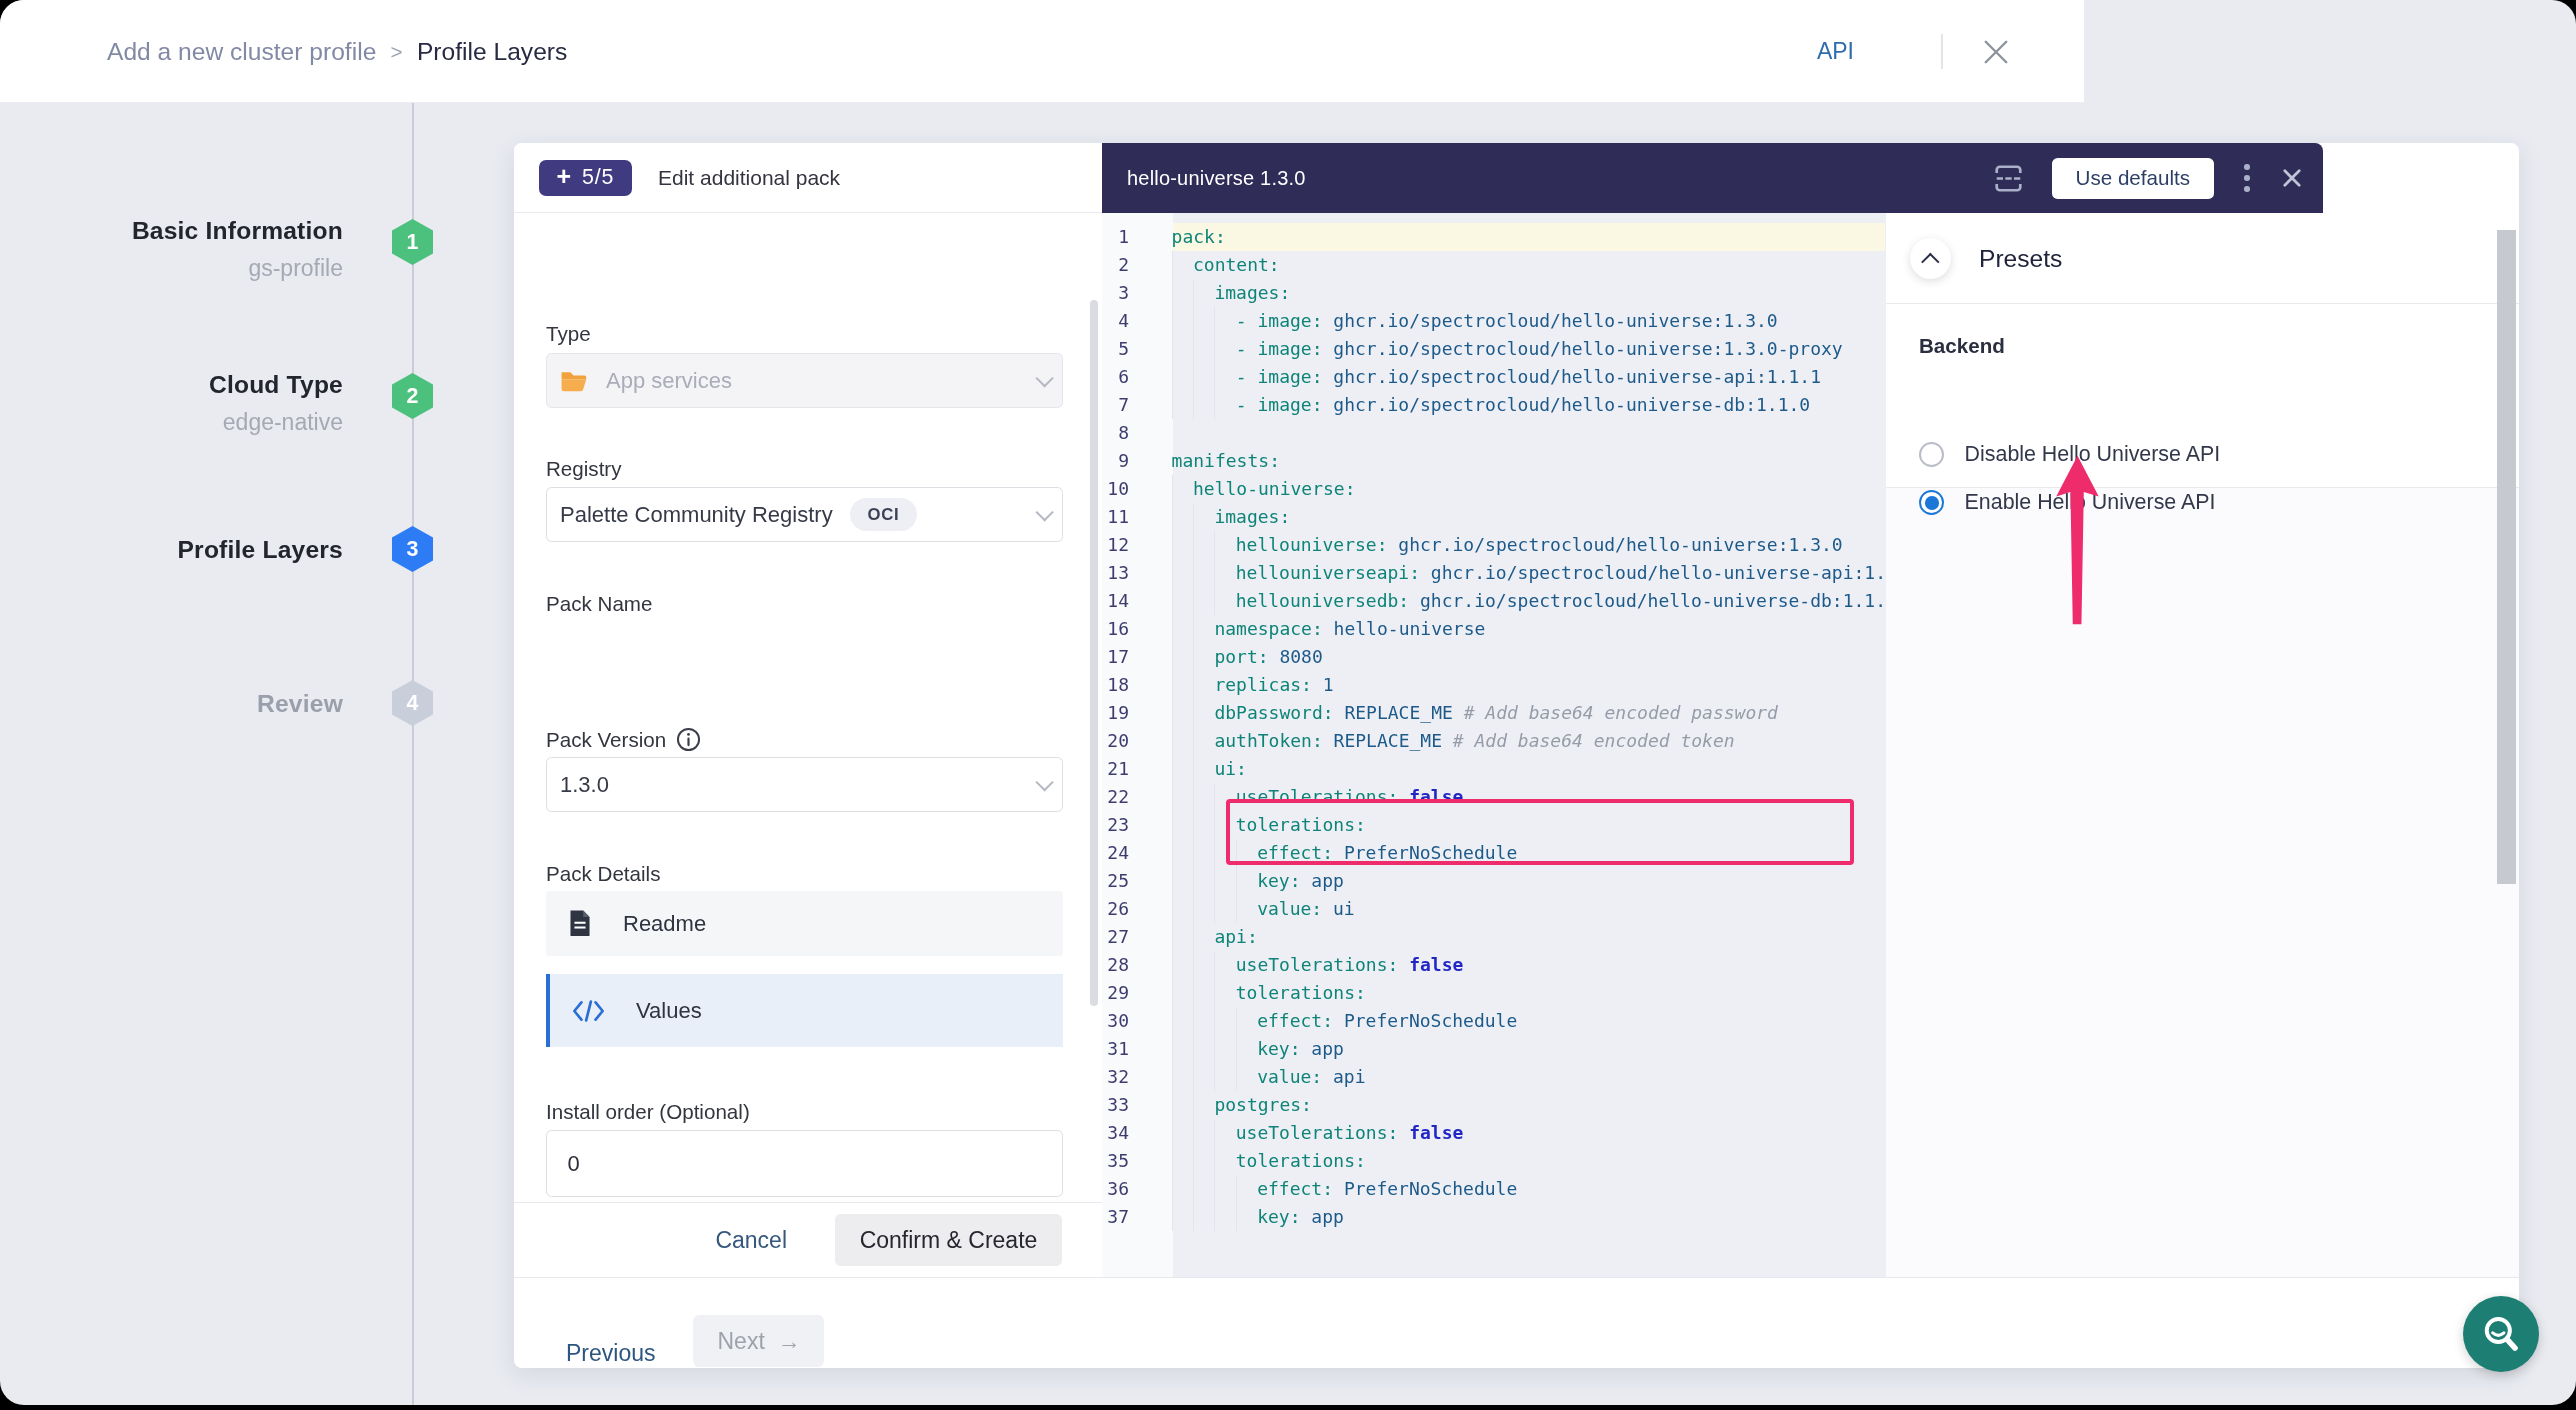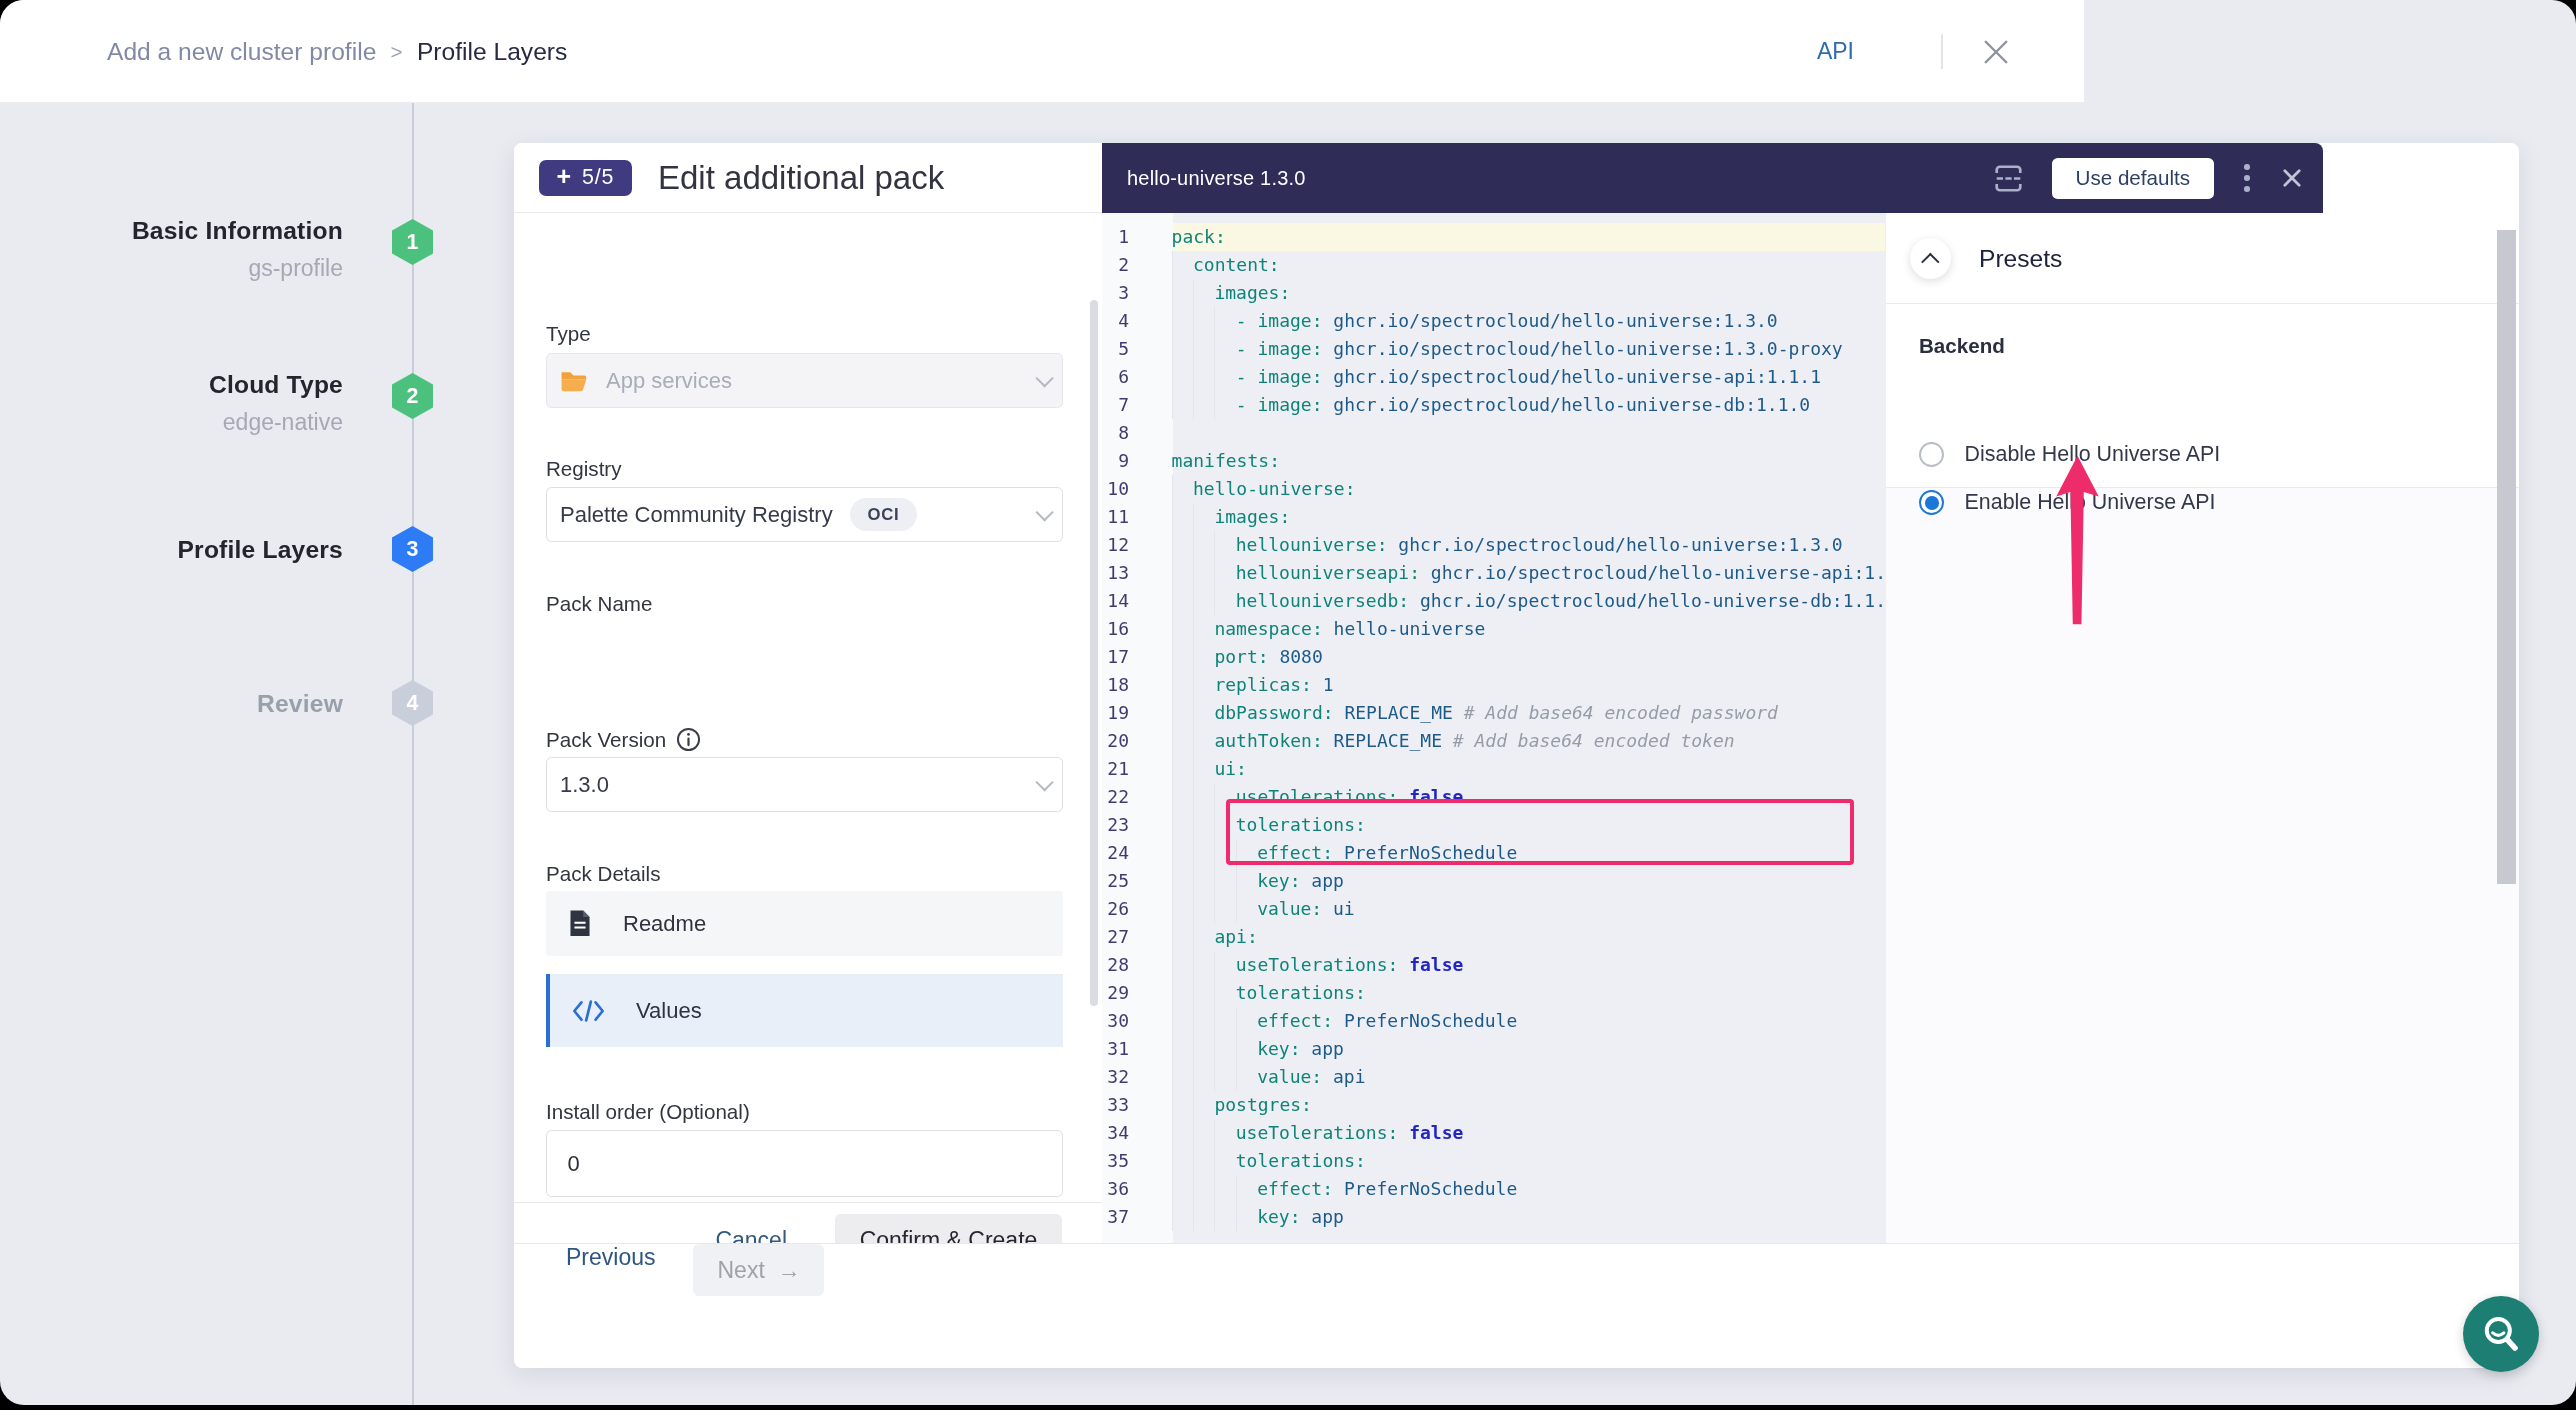--- a/index.html
+++ b/index.html
@@ -34,21 +34,21 @@
   
   .modal { position:absolute; left:514px; top:143px; width:2005px; height:1225px; background:#fff; border-radius:8px;
            box-shadow:0 6.3px 24px rgba(40,44,70,.10); }
 
   
   .form-header { position:absolute; left:0; top:0; width:588px; height:70px; background:#fff; border-bottom:0.8px solid #e9e9ef; border-top-left-radius:8px; }
   .pack-badge { position:absolute; left:25px; top:16.7px; height:36px; padding:0 17.4px; background:#403a80; border-radius:7.1px;
                 display:flex; align-items:center; gap:11px; color:#fff; }
   .pack-badge .plus { font-size:25px; font-weight:bold; line-height:1; margin-top:-2.4px; }
   .pack-badge .count { font-size:21.4px; letter-spacing:0.8px; }
-  .form-title { position:absolute; left:144px; top:0; height:70px; display:flex; align-items:center; font-size:33px; color:#33343f; }
+  .form-title { position:absolute; left:144px; top:0; height:70px; display:flex; align-items:center; font-size:21px; color:#33343f; }
 
   .form-body { position:absolute; left:0; top:70px; width:588px; height:989px; background:#fff; overflow:hidden; }
   .f-label { position:absolute; left:32px; font-size:20.6px; color:#33363f; display:flex; align-items:center; gap:9.5px; }
   .field { position:absolute; left:32px; width:517px; height:55px; border:1.2px solid #dcdee4; border-radius:5.6px; background:#fff;
            display:flex; align-items:center; padding:0 13px; gap:17.4px; font-size:22px; color:#363947; }
   .field.disabled { background:#f4f4f7; border-color:#e4e5ea; color:#a9adb8; }
   .chev { margin-left:auto; width:12.7px; height:12.7px; border-right:2px solid #b4b8c2; border-bottom:2px solid #b4b8c2;
           transform:rotate(45deg) translateY(-3.2px); }
   .oci-pill { background:#edeff4; border-radius:792px; padding:6.3px 17.4px; font-size:16.7px; font-weight:bold; color:#3d4258; letter-spacing:0.8px; }
   .detail-row { position:absolute; left:32px; width:517px; display:flex; align-items:center; gap:31px; padding:0 22px; font-size:22px; color:#2f3240; }
@@ -98,22 +98,22 @@
   .radio-row { position:absolute; left:33px; display:flex; align-items:center; gap:20.6px; font-size:21.4px; color:#33374a; cursor:pointer; }
   .radio { width:25px; height:25px; border-radius:50%; border:2px solid #b9bdc7; background:#fff; flex:none; position:relative; }
   .radio.on { border-color:#1b78d8; }
   .radio.on::after { content:""; position:absolute; left:4px; top:4px; width:13.5px; height:13.5px; border-radius:50%; background:#1b78d8; }
   .p-div2 { position:absolute; left:0; top:274px; width:100%; height:0.8px; background:#e9eaee; }
   .pink-arrow { position:absolute; left:1532px; top:312px; width:63px; height:173px; z-index:4; }
 
   .modal-scrollbar { position:absolute; left:1983px; top:87px; width:19px; height:654px; background:#c7c9d1; }
 
   
-  .modal-footer { position:absolute; left:0; top:1100px; width:2005px; height:90px; background:#fff; border-top:0.8px solid #e7e8ed;
-                  border-bottom-left-radius:8px; border-bottom-right-radius:8px; display:flex; align-items:flex-start; gap:38px; padding-left:52px; }
+  .modal-footer { position:absolute; left:0; top:1134px; width:2005px; height:90px; background:#fff; border-top:0.8px solid #e7e8ed;
+                  border-bottom-left-radius:8px; border-bottom-right-radius:8px; display:flex; align-items:flex-end; gap:38px; padding-left:52px; }
   .prev-link { font-size:23px; color:#2c5680; cursor:pointer; }
   .next-btn { height:52px; padding:0 24px; background:#f0f1f4; border:none; border-radius:6.3px; color:#9da2ab; font-size:23px;
               font-family:"Liberation Sans",sans-serif; display:flex; align-items:center; gap:12.7px; cursor:default; }
 
   
   .fab { position:absolute; left:2463px; top:1296px; width:76px; height:76px; border-radius:50%; background:#1d7e73;
          display:flex; align-items:center; justify-content:center; cursor:pointer; z-index:9; box-shadow:0 3.2px 11px rgba(0,0,0,.18); }
 
   .icon-svg { display:block; }
 </style>

